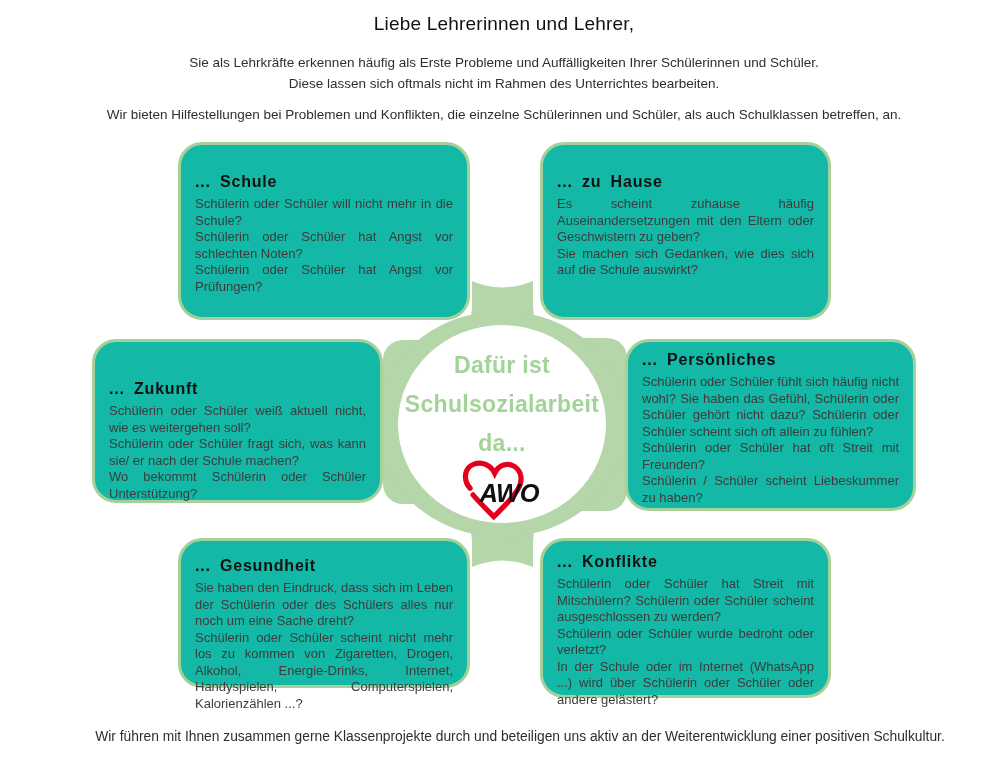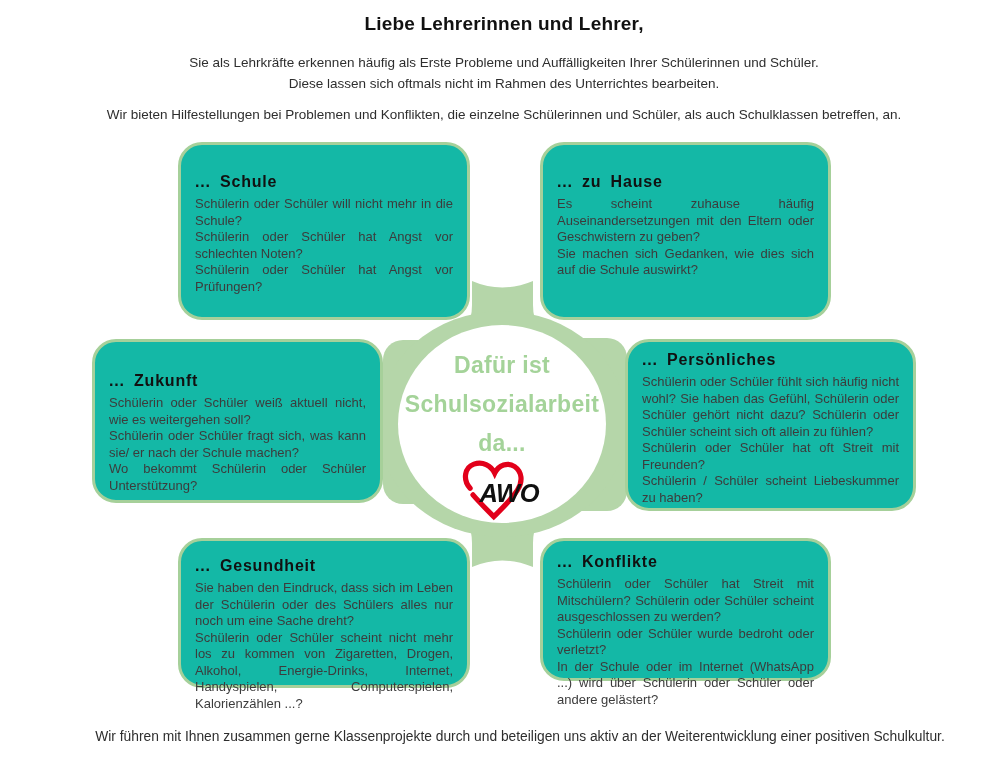--- a/index.html
+++ b/index.html
@@ -19,21 +19,21 @@
     background:#ffffff;
     font-family:"Liberation Sans", sans-serif;
     color:var(--text);
     overflow:hidden;
   }
   
   .header{position:absolute;left:0;top:0;width:100%;text-align:center;}
   .header h1{
     margin-top:13px;
     font-size:19px;
-    font-weight:bold;
+    font-weight:normal;
     color:var(--heading);
     letter-spacing:0.2px;
   }
   .header .intro1{margin-top:17px;font-size:13.5px;line-height:21px;color:#2e2e2e;}
   .header .intro2{font-size:13.5px;line-height:21px;color:#2e2e2e;}
   .header .intro3{margin-top:13px;font-size:13.5px;color:#2e2e2e;}
   
   .footer{
     position:absolute;left:0;top:729px;width:100%;
     text-align:center;font-size:13.8px;color:#2e2e2e;margin-left:16px;
@@ -61,26 +61,26 @@
     font-size:13px;
     line-height:16.5px;
     text-align:justify;
     color:var(--text);
   }
   .card-schule       {left:178px;top:142px;width:292px;height:178px;}
   .card-schule h3    {margin-top:28px;}
   .card-zuhause      {left:540px;top:142px;width:291px;height:178px;}
   .card-zuhause h3   {margin-top:28px;}
   .card-zukunft      {left:92px; top:339px;width:291px;height:164px;}
-  .card-zukunft h3   {margin-top:30px;}
+  .card-zukunft h3   {margin-top:38px;}
   .card-persoenliches{left:625px;top:339px;width:291px;height:172px;}
   .card-persoenliches h3{margin-top:9px;}
   .card-gesundheit   {left:178px;top:538px;width:292px;height:150px;}
   .card-gesundheit h3{margin-top:16px;}
-  .card-konflikte    {left:540px;top:538px;width:291px;height:143px;}
+  .card-konflikte    {left:540px;top:538px;width:291px;height:160px;}
   .card-konflikte h3 {margin-top:12px;}
   
   .hub-text{
     position:absolute;left:377px;top:346px;width:250px;
     text-align:center;z-index:3;
     font-weight:bold;font-size:23px;line-height:39px;
     color:var(--green-text);
     letter-spacing:0.3px;
   }
   .awo-logo{position:absolute;left:455px;top:455px;z-index:3;}

